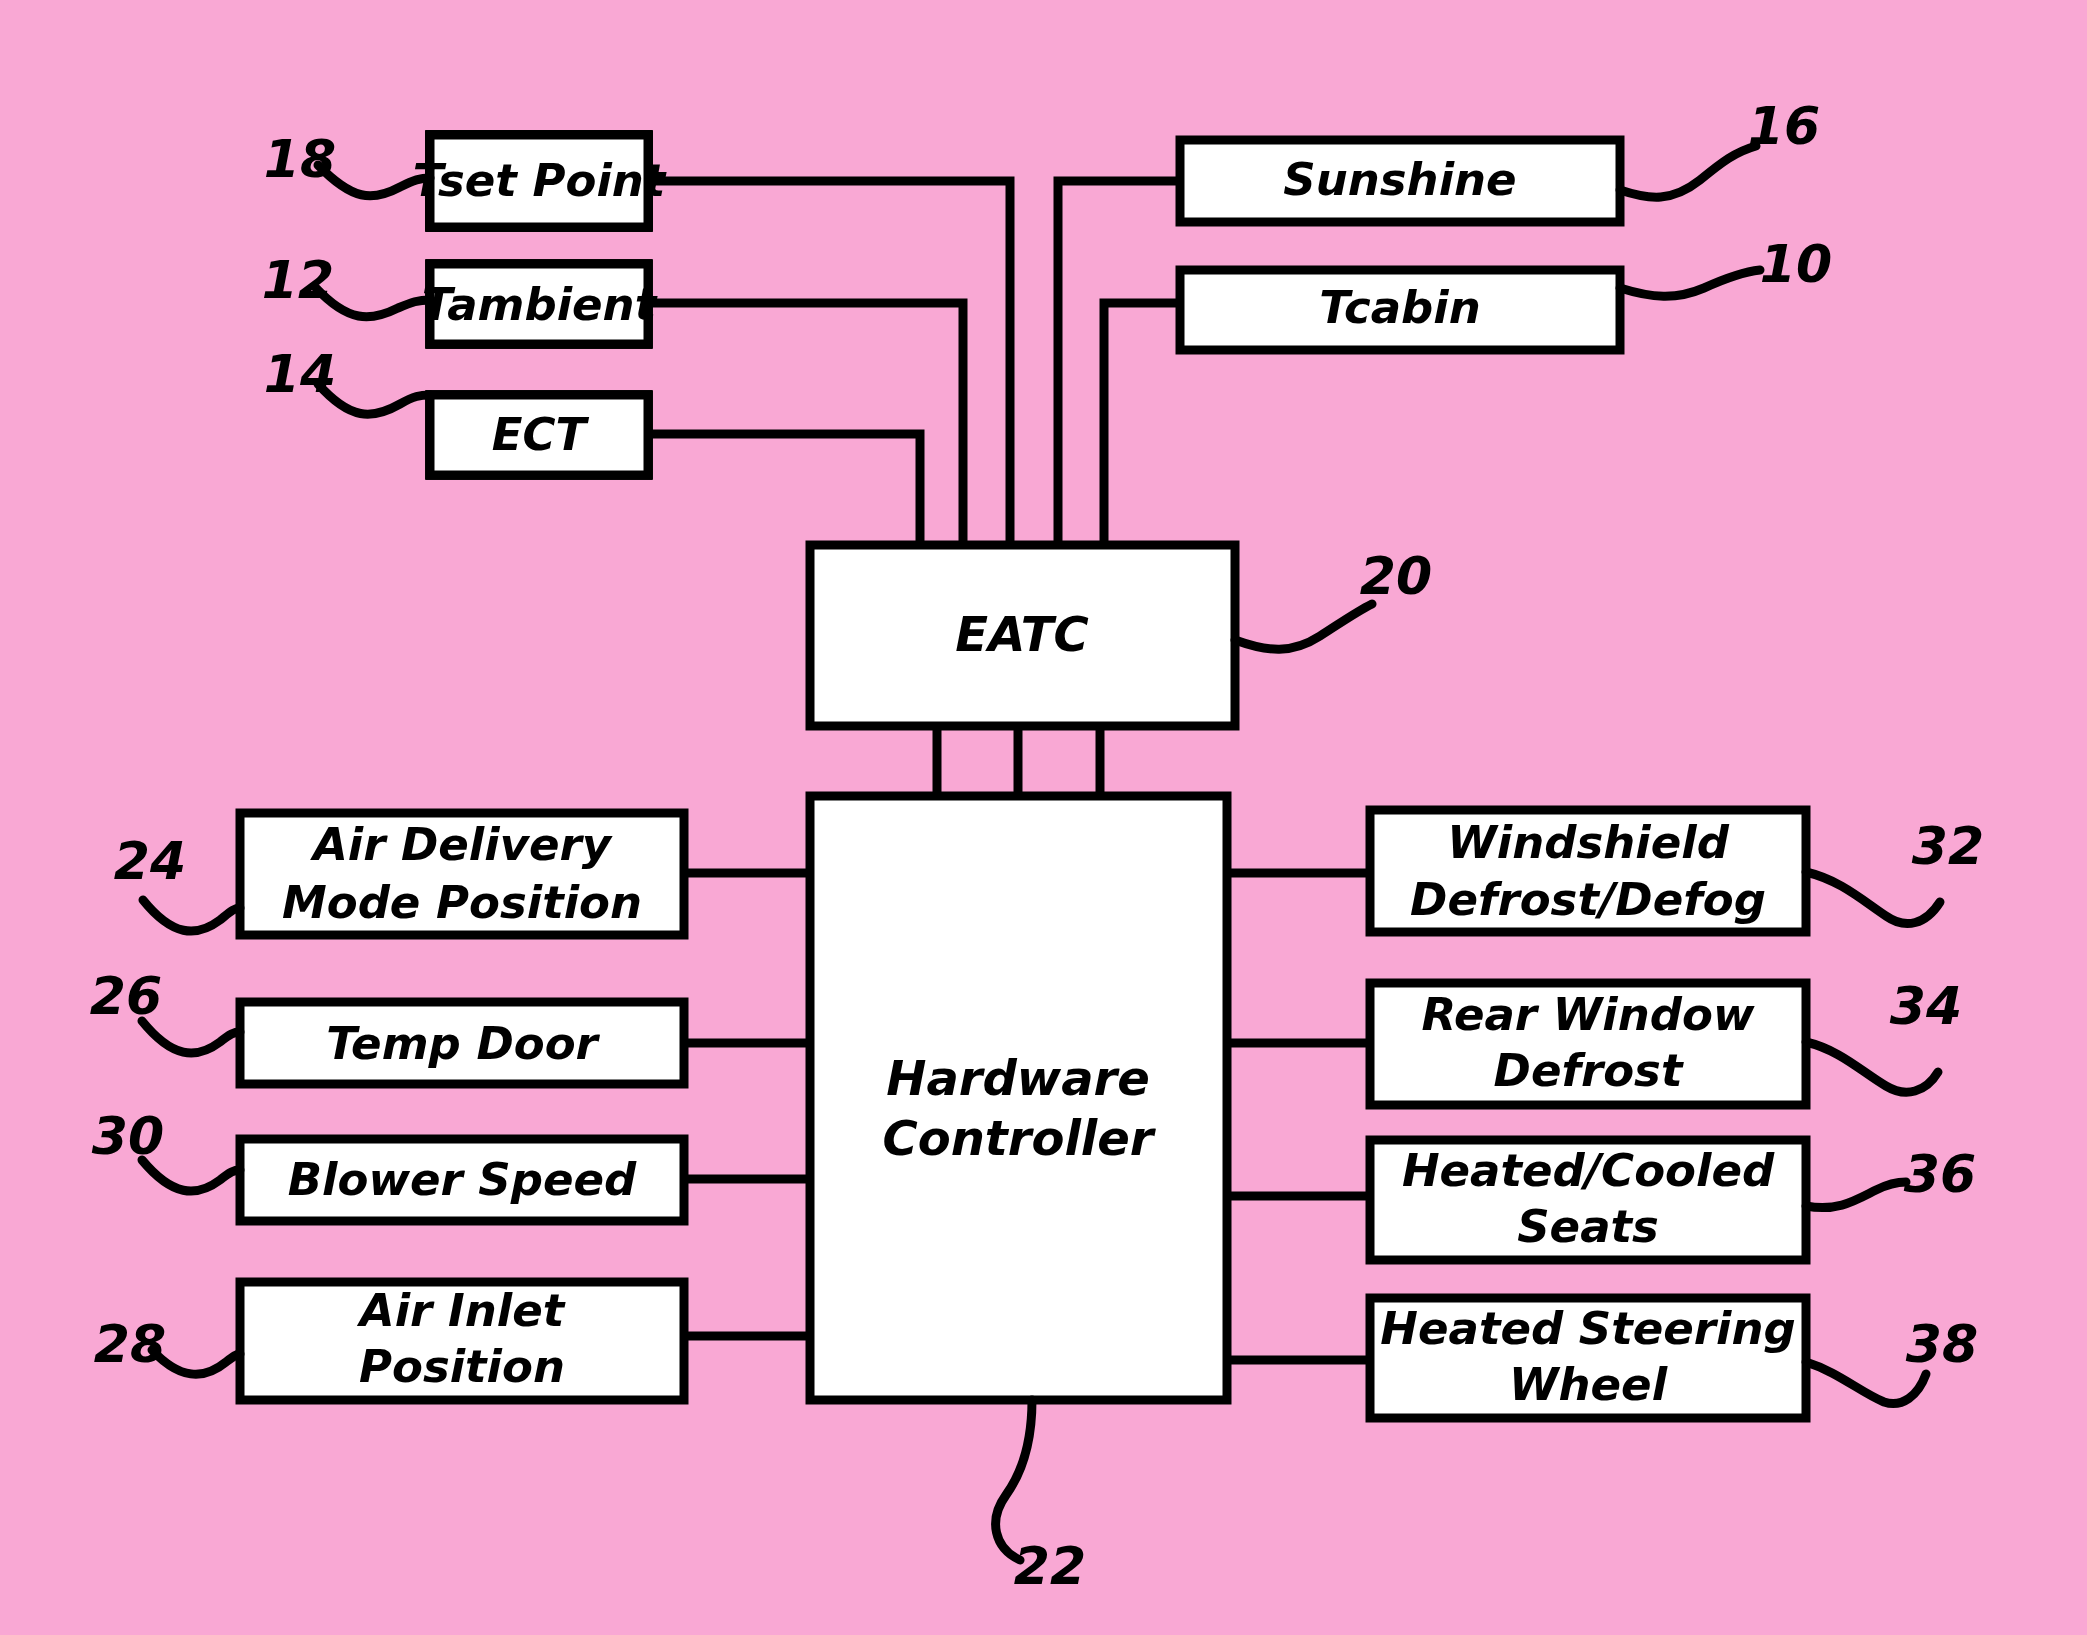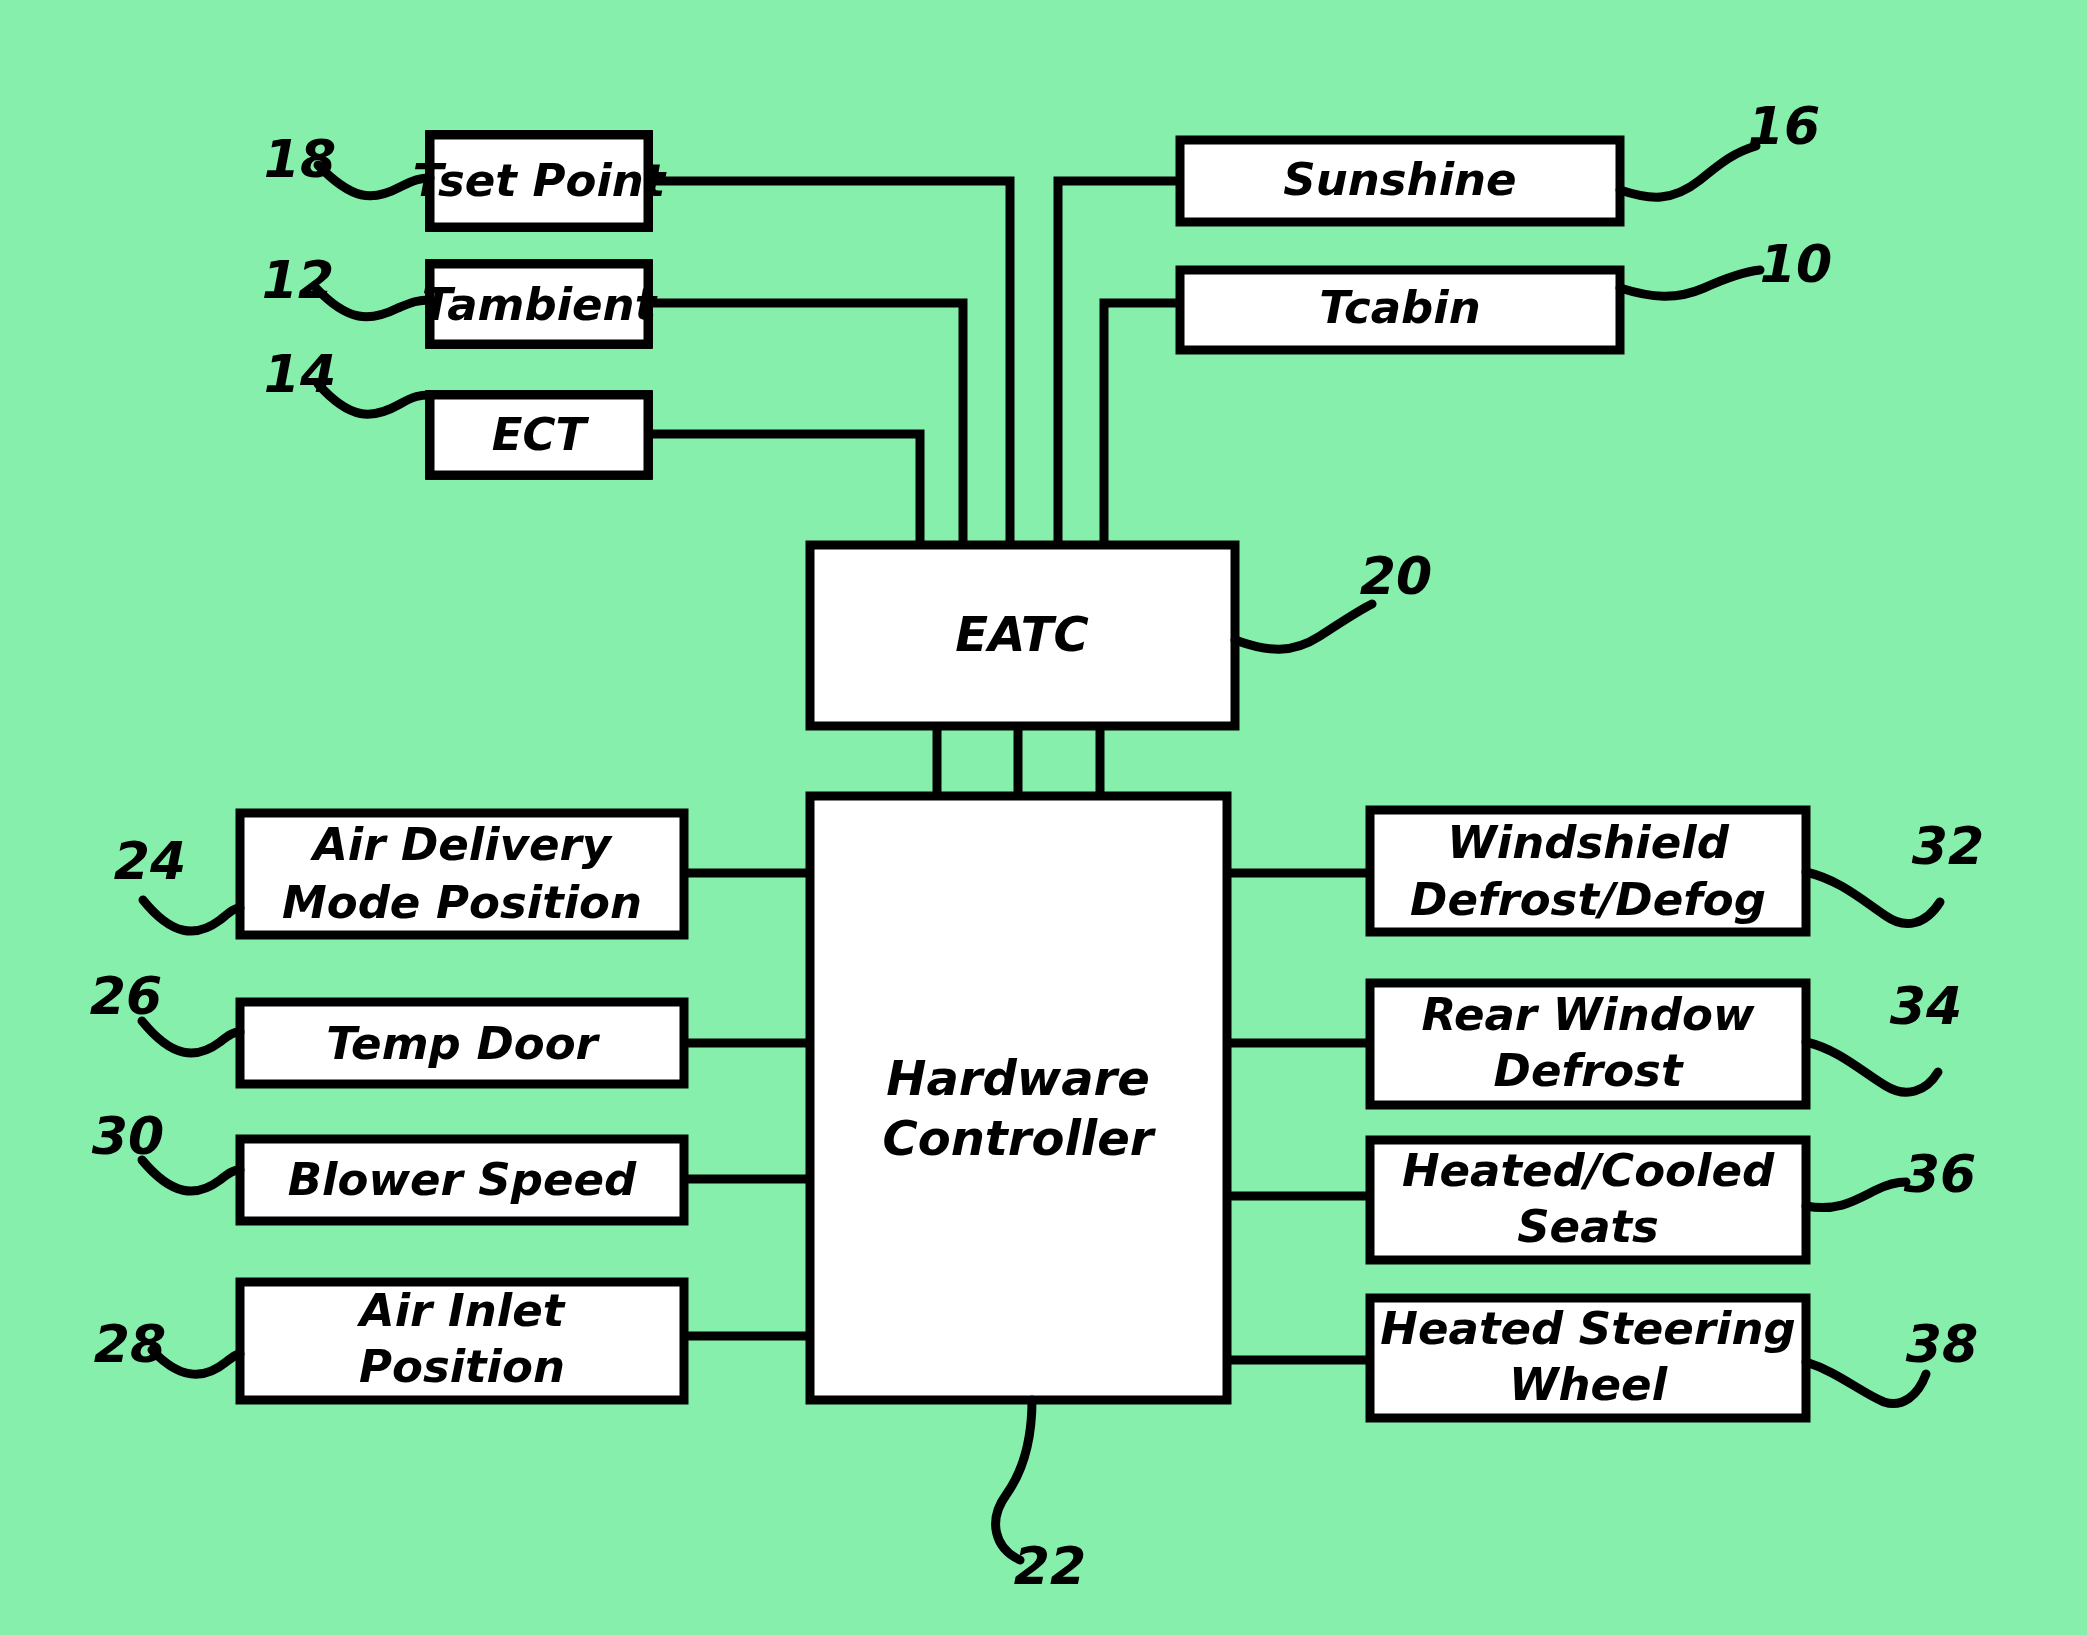--- a/index.html
+++ b/index.html
@@ -1,18 +1,18 @@
 <!DOCTYPE html>
 <html><head>
 <meta charset="utf-8">
 <style>
   html,body{margin:0;padding:0;background:#ffffff;}
   body{width:2087px;height:1635px;overflow:hidden;
        font-family:"DejaVu Sans Condensed","Liberation Sans",sans-serif;}
-  #stage{position:relative;width:2087px;height:1635px;background:#86efac;}
+  #stage{position:relative;width:2087px;height:1635px;background:#f9a8d4;}
   svg#diagram{position:absolute;top:0;left:0;width:2087px;height:1635px;display:block;}
   .bx{fill:#ffffff;stroke:#000000;stroke-width:9;}
   .wire{fill:none;stroke:#000000;stroke-width:9;stroke-linecap:butt;}
   .lead{fill:none;stroke:#000000;stroke-width:9;stroke-linecap:round;}
   .blabel{font-family:"DejaVu Sans","Liberation Sans",sans-serif;
           font-style:italic;font-weight:bold;font-size:45px;
           fill:#000;text-anchor:middle;dominant-baseline:middle;}
   .blabel.big{font-size:48px;}
   .refnum{font-family:"DejaVu Sans","Liberation Sans",sans-serif;
           font-style:italic;font-weight:bold;font-size:52px;

